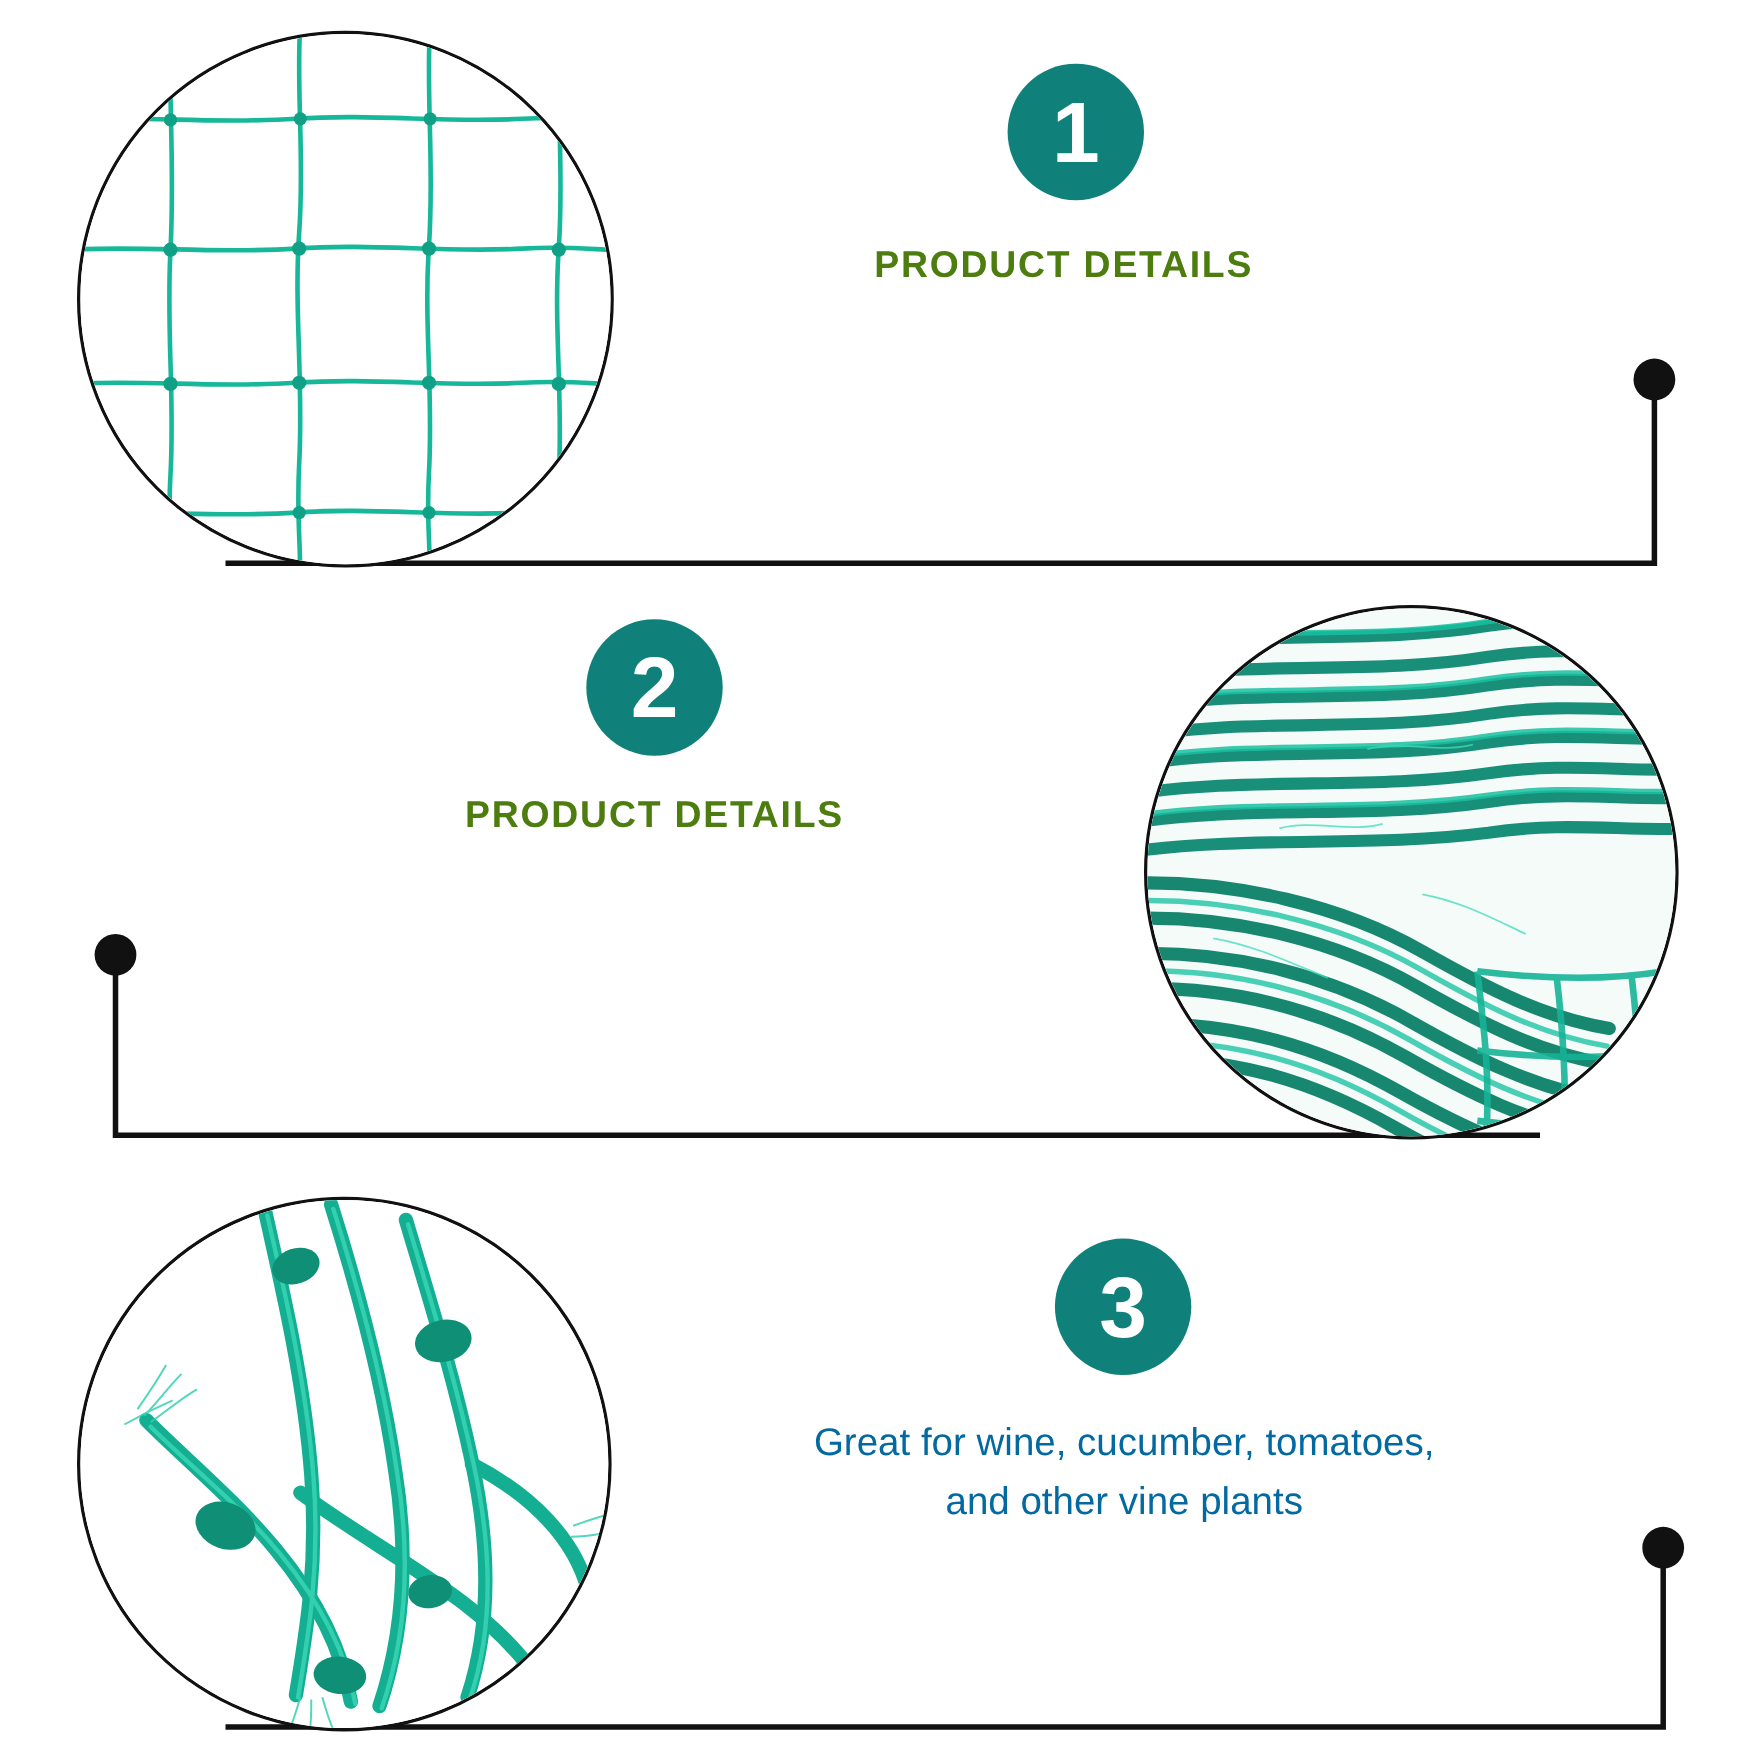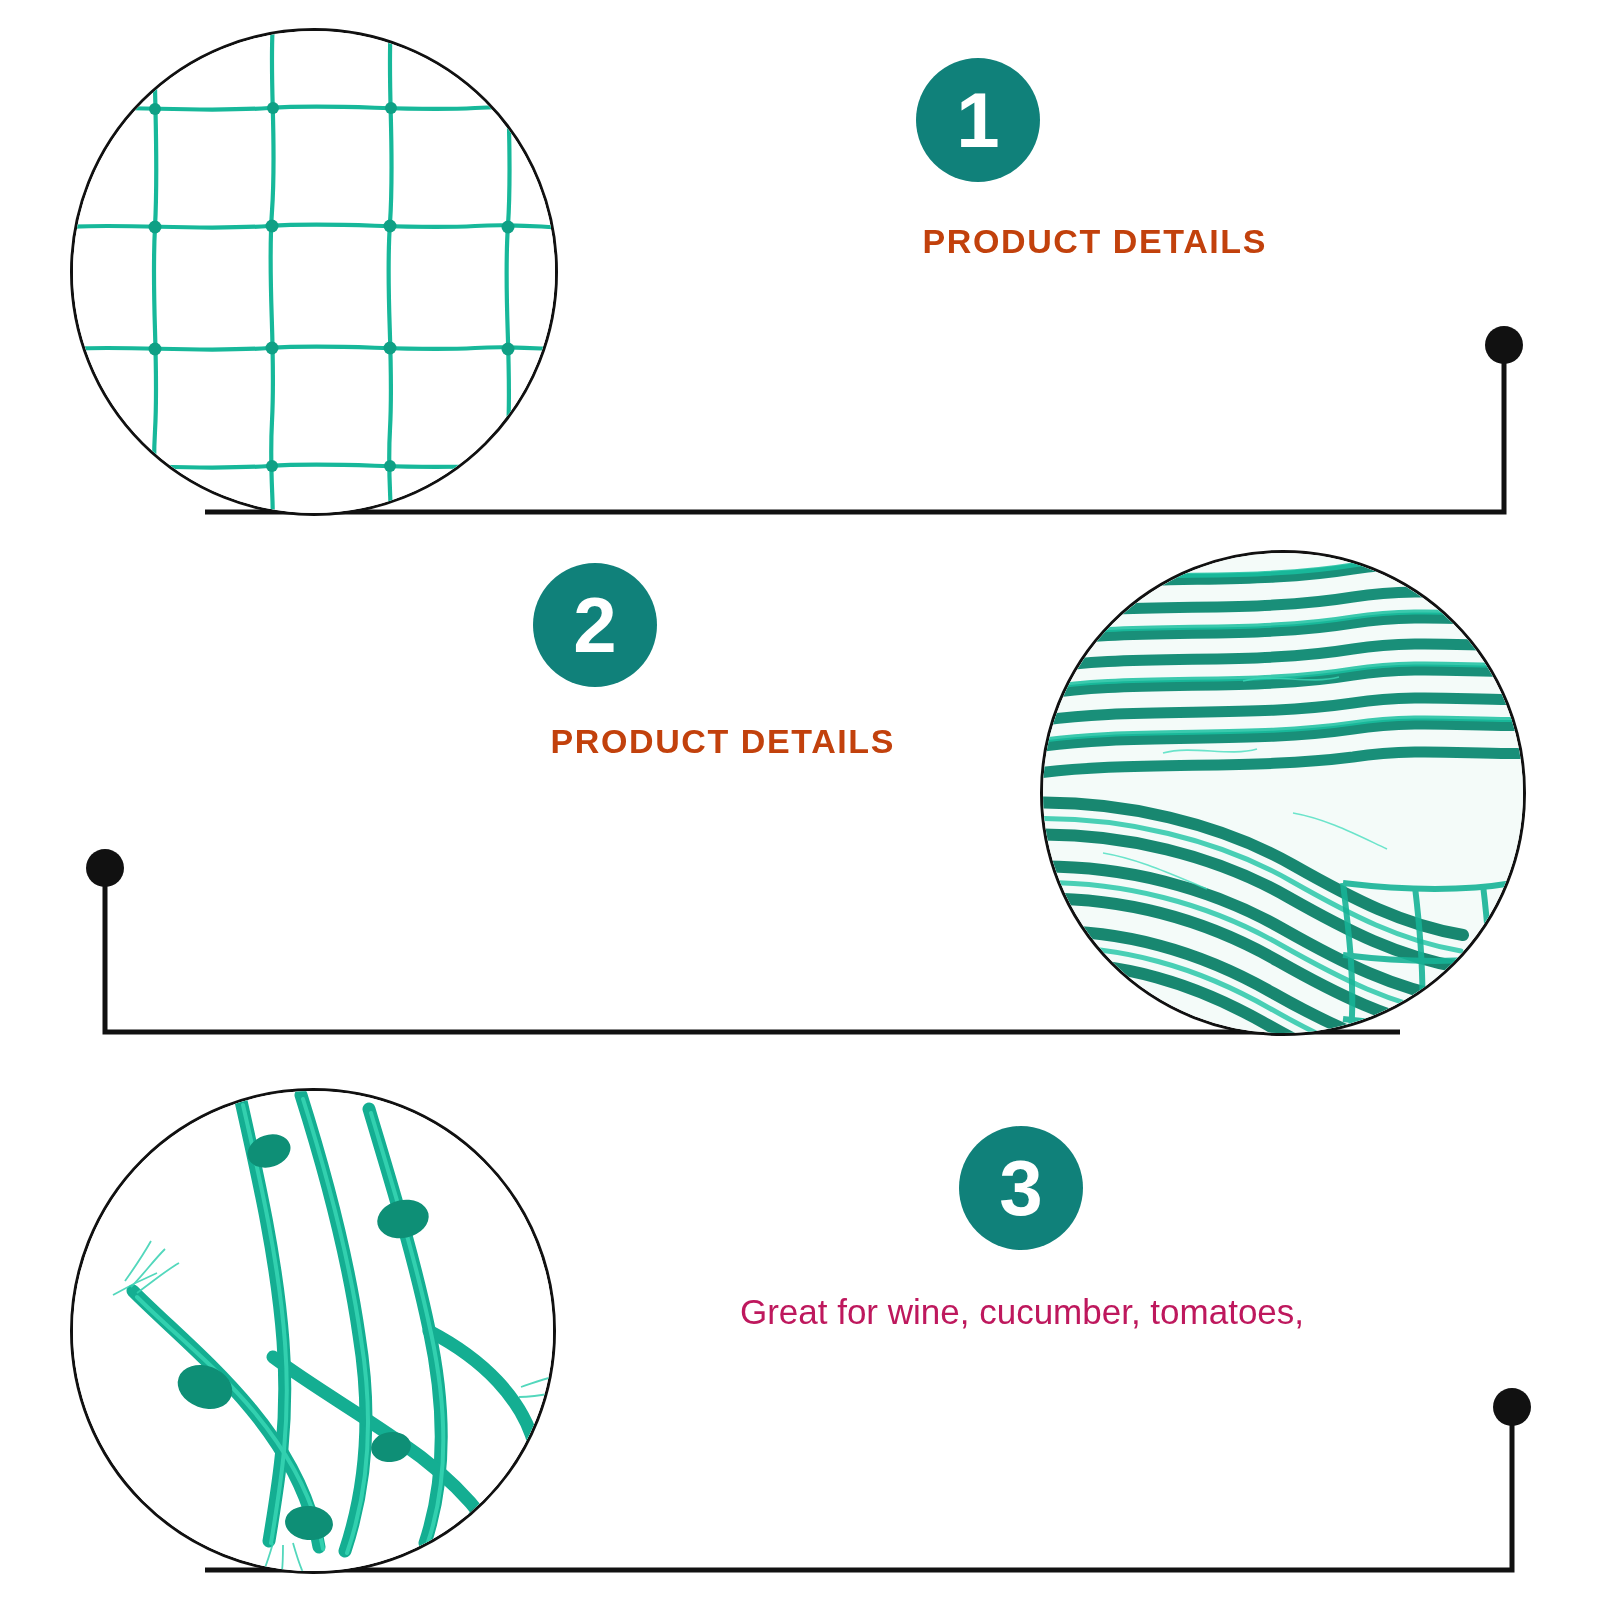--- a/index.html
+++ b/index.html
@@ -40,30 +40,30 @@
     justify-content: center;
     color: #ffffff;
     font-weight: 700;
     line-height: 1;
     user-select: none;
   }
 
   
   .caption {
     position: absolute;
-    color: #c2410c;
+    color: #4d7c0f;
     font-weight: 700;
     letter-spacing: 1.6px;
     white-space: nowrap;
-    text-align: right;
+    text-align: center;
   }
 
   .body-text {
     position: absolute;
-    color: #be185d;
+    color: #0369a1;
     font-weight: 400;
     text-align: center;
     line-height: 1.52;
   }
 
   
   .connector-svg {
     position: absolute;
     left: 0;
     top: 0;
@@ -254,15 +254,16 @@
   <div class="badge" style="left:533px; top:563px; width:124px; height:124px; background:#10817a; font-size:78px;">
     <span>2</span>
   </div>
   <div class="caption" style="left:295px; top:722px; width:600px; font-size:34px;">PRODUCT DETAILS</div>
 
   <div class="badge" style="left:959px; top:1126px; width:124px; height:124px; background:#10817a; font-size:78px;">
     <span>3</span>
   </div>
   <div class="body-text" style="left:690px; top:1285px; width:664px; font-size:35px;">
     <div>Great for wine, cucumber, tomatoes,</div>
+    <div>and other vine plants</div>
   </div>
 
 </div>
 
 </body></html>

